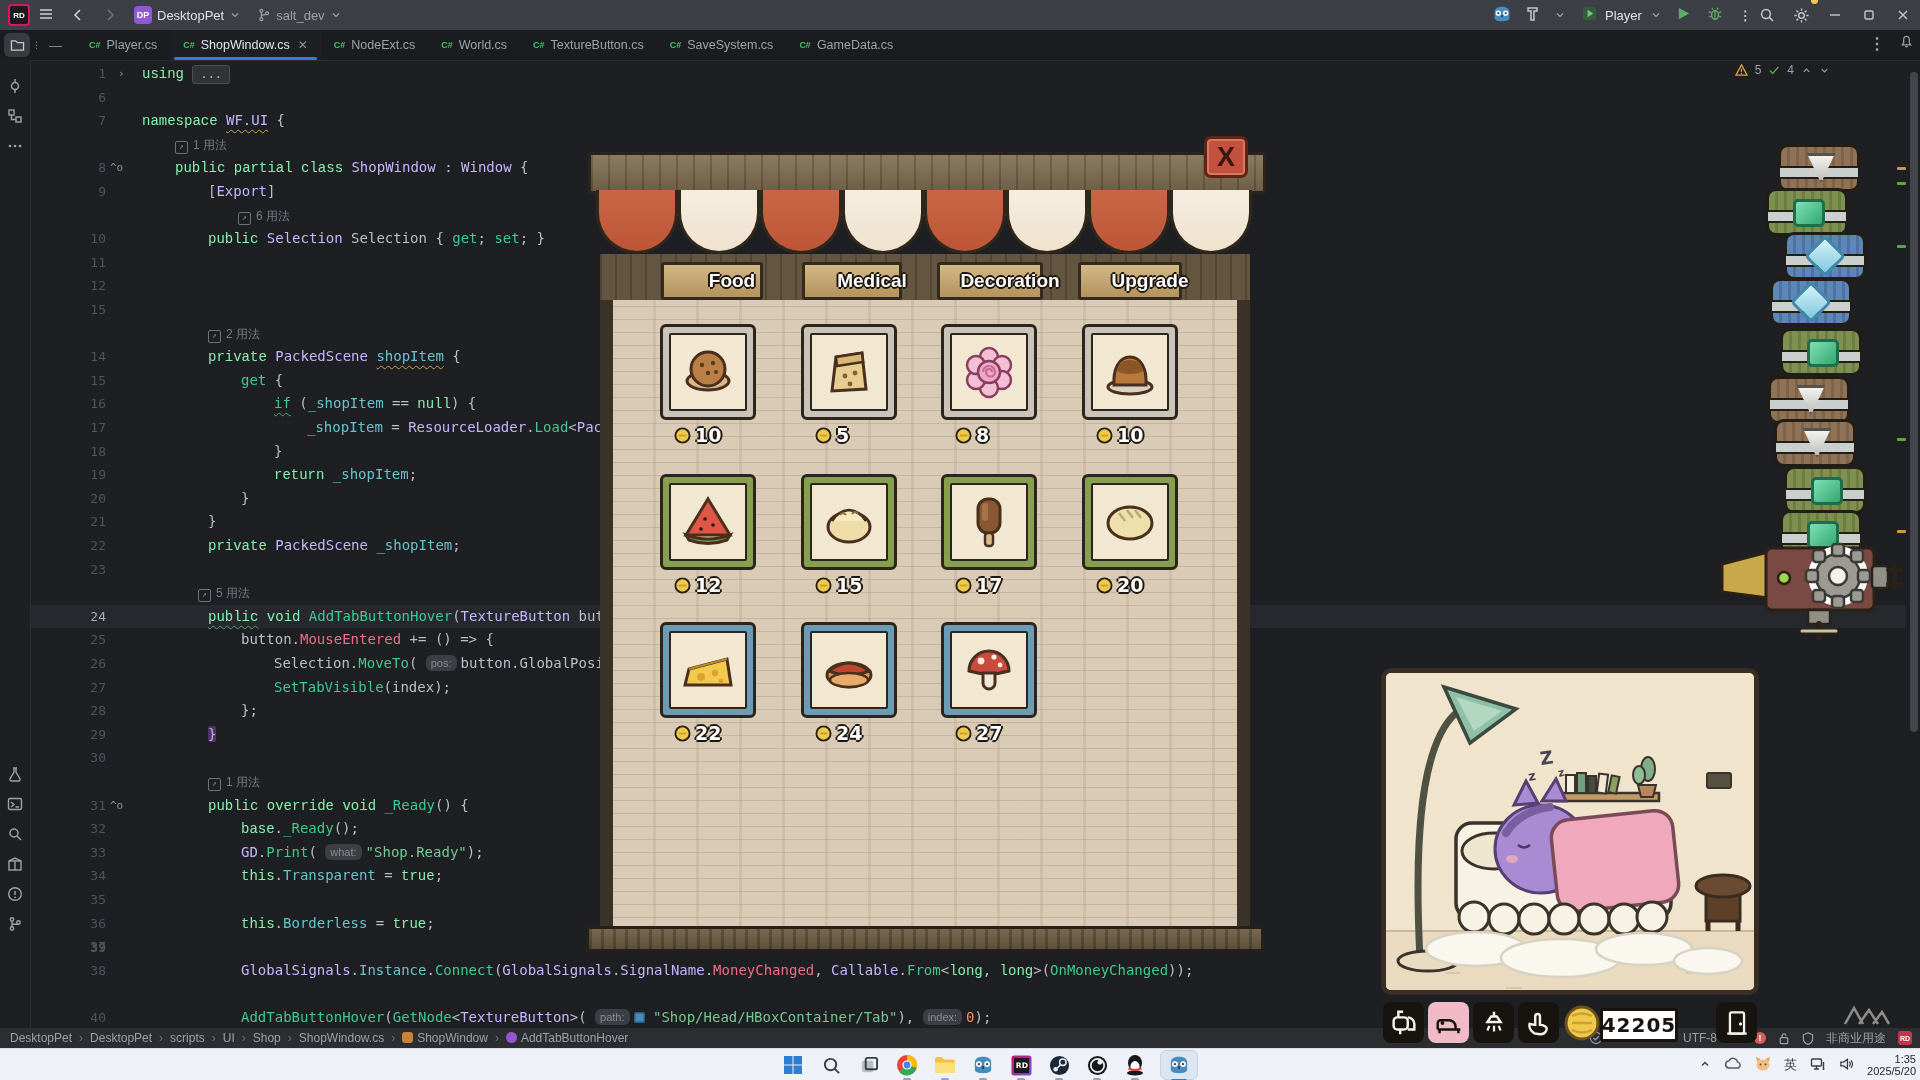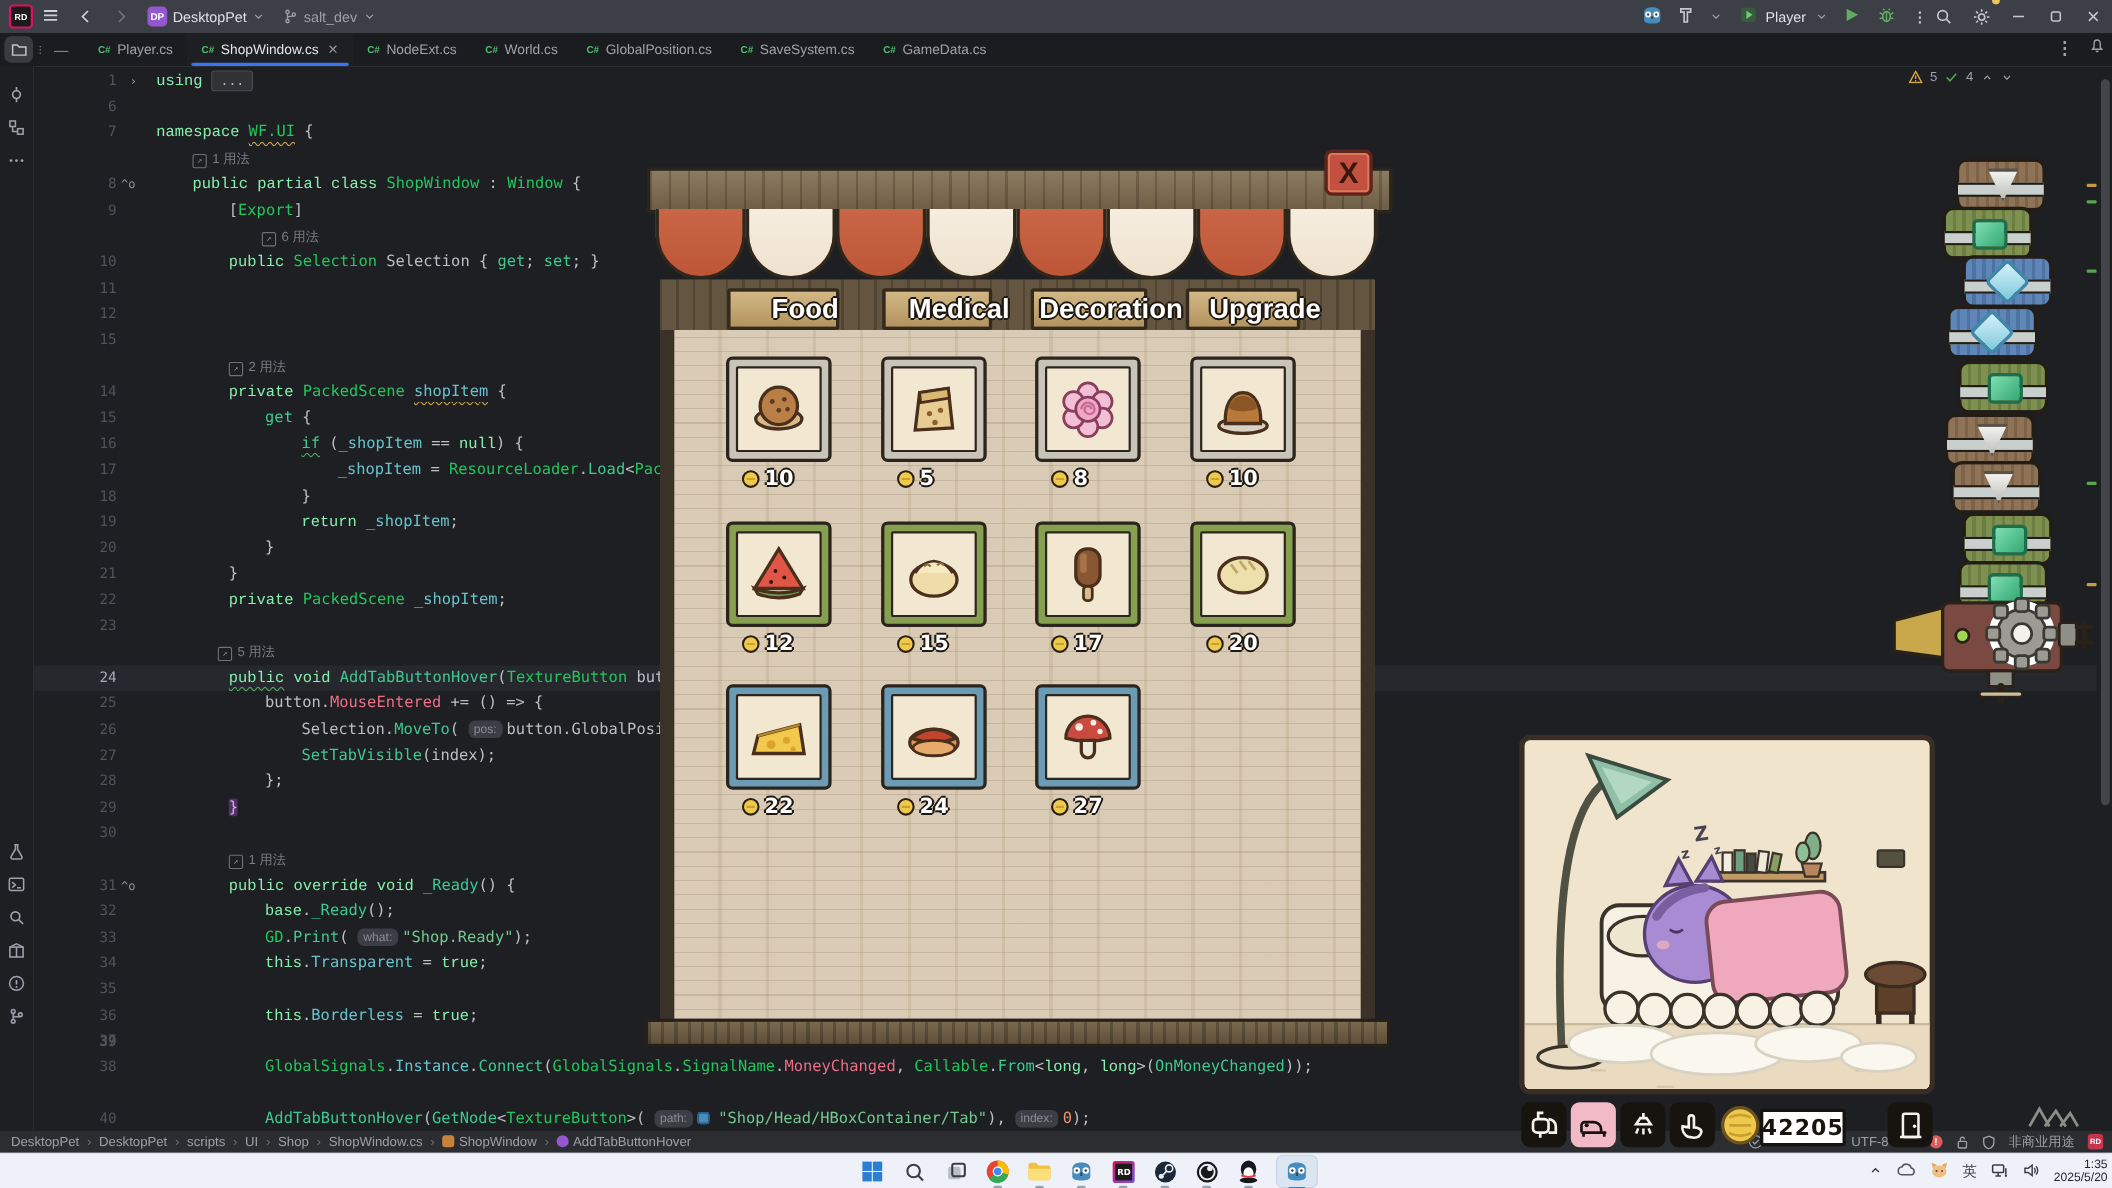--- a/index.html
+++ b/index.html
@@ -36,21 +36,21 @@
   .lbar{position:absolute;left:0;top:60px;width:30px;bottom:52px;background:#1E1F22;border-right:1px solid #2B2D31;z-index:3;}
   .lic{position:absolute;left:3px;width:24px;height:24px;display:flex;align-items:center;justify-content:center;color:#9DA2AA;}
   
   .editor{position:absolute;left:30px;top:60px;right:0;bottom:50px;background:#1E1F22;z-index:1;overflow:hidden;}
   .crow{position:absolute;left:0;right:14px;height:23.6px;font-family:"DejaVu Sans Mono",monospace;font-size:14px;line-height:23.6px;white-space:pre;}
   .crow.active{background:#26282E;}
   .ln{position:absolute;left:0;width:76px;text-align:right;color:#4E545E;font-size:13px;}
   .crow.active .ln{color:#A7ACB4;}
   .gut{position:absolute;left:84px;color:#8F939B;font-size:11px;}
   .codeline{position:absolute;left:112px;top:0;}
-  .kw{color:#86efac;font-family:Liberation Mono, monospace;} .ty{color:#22c55e;} .me{color:#3EC98F;} .st{color:#73C991;}
+  .kw{color:#86efac;font-family:Liberation Mono, monospace;} .ty{color:#c4b5fd;} .me{color:#3EC98F;} .st{color:#73C991;}
   .fl{color:#66C3CC;} .ev{color:#ED6E85;} .pn{color:#BCBEC4;} .nm{color:#ED9366;}
   .wy{text-decoration:underline wavy #C8A24A 1px;text-underline-offset:4px;}
   .wg{text-decoration:underline wavy #4FA45B 1px;text-underline-offset:4px;}
   .brhl{background:#53306B;border-radius:2px;}
   .chip{display:inline-block;background:#3B3E45;color:#8A8D93;border-radius:6px;padding:0 5px;margin-right:4px;
         font-size:11px;line-height:16px;font-family:"Liberation Sans",sans-serif;vertical-align:1px;}
   .nicon{display:inline-block;width:11px;height:11px;border-radius:3px;background:#478CBF;vertical-align:-1px;
          box-shadow:inset 0 0 0 1.5px #2C5E85;}
   .foldchip{display:inline-block;border:1px solid #4A4D52;background:#303236;color:#B6B9BF;border-radius:3px;
             padding:0 7px;font-size:12px;line-height:17px;}
@@ -87,21 +87,21 @@
         background-image:repeating-linear-gradient(90deg,rgba(40,28,16,.25) 0 2px,rgba(0,0,0,0) 2px 17px),linear-gradient(180deg,#8B7B61,#6E5E46);}
   .awnband{position:absolute;left:8px;top:54px;width:656px;height:26px;background:#5E5340;}
   .scallop{position:absolute;top:54px;width:82px;height:64px;border:3px solid #30271C;border-top:none;
            border-radius:0 0 44px 44px;box-sizing:border-box;}
   .sc-red{background:linear-gradient(180deg,#C96645,#BD5637);}
   .sc-cream{background:linear-gradient(180deg,#F6EDE0,#EFE2CE);}
   .tabrow{position:absolute;left:12px;top:118px;width:650px;height:48px;background:#63553F;
           background-image:repeating-linear-gradient(90deg,rgba(0,0,0,.18) 0 2px,rgba(0,0,0,0) 2px 15px);}
   .shoptab{position:absolute;top:126px;height:38px;border:3px solid #33291C;border-radius:3px;box-sizing:border-box;
            background:linear-gradient(180deg,#D2B886,#B3935F);display:flex;align-items:center;justify-content:center;
-           font-size:25px;font-weight:bold;color:#FFFFFF;
+           font-size:19px;font-weight:bold;color:#FFFFFF;
            text-shadow:-2px 0 #1E1810,2px 0 #1E1810,0 -2px #1E1810,0 2px #1E1810,1px 1px #1E1810,-1px -1px #1E1810;padding-left:40px;}
   .shopbody{position:absolute;left:12px;top:164px;width:650px;height:630px;box-sizing:border-box;
             border-left:13px solid #3A3129;border-right:13px solid #3A3129;
             background:#D7C8B1;
             background-image:repeating-linear-gradient(0deg,rgba(255,255,255,0) 0 12px,rgba(150,128,100,.28) 12px 13px),
                              repeating-linear-gradient(90deg,rgba(255,255,255,.05) 0 40px,rgba(140,118,92,.12) 40px 43px);}
   .bplank{position:absolute;left:-2px;top:790px;width:678px;height:26px;border:3px solid #26201A;box-sizing:border-box;
           background:linear-gradient(180deg,#7A694F,#5E4F3A);
           background-image:repeating-linear-gradient(90deg,rgba(0,0,0,.22) 0 3px,rgba(0,0,0,0) 3px 12px),linear-gradient(180deg,#7A694F,#5E4F3A);}
   .shopclose{position:absolute;left:616px;top:0px;width:44px;height:42px;background:#C4503F;border:3px solid #5E241A;
@@ -276,21 +276,21 @@
         <div class="tab">
           <span class="csicon">C#</span>
           <span>NodeExt.cs</span>
         </div>
         <div class="tab">
           <span class="csicon">C#</span>
           <span>World.cs</span>
         </div>
         <div class="tab">
           <span class="csicon">C#</span>
-          <span>GlobalPosition.cs</span>
+          <span>TextureButton.cs</span>
         </div>
         <div class="tab">
           <span class="csicon">C#</span>
           <span>SaveSystem.cs</span>
         </div>
         <div class="tab">
           <span class="csicon">C#</span>
           <span>GameData.cs</span>
         </div>
       </div>

